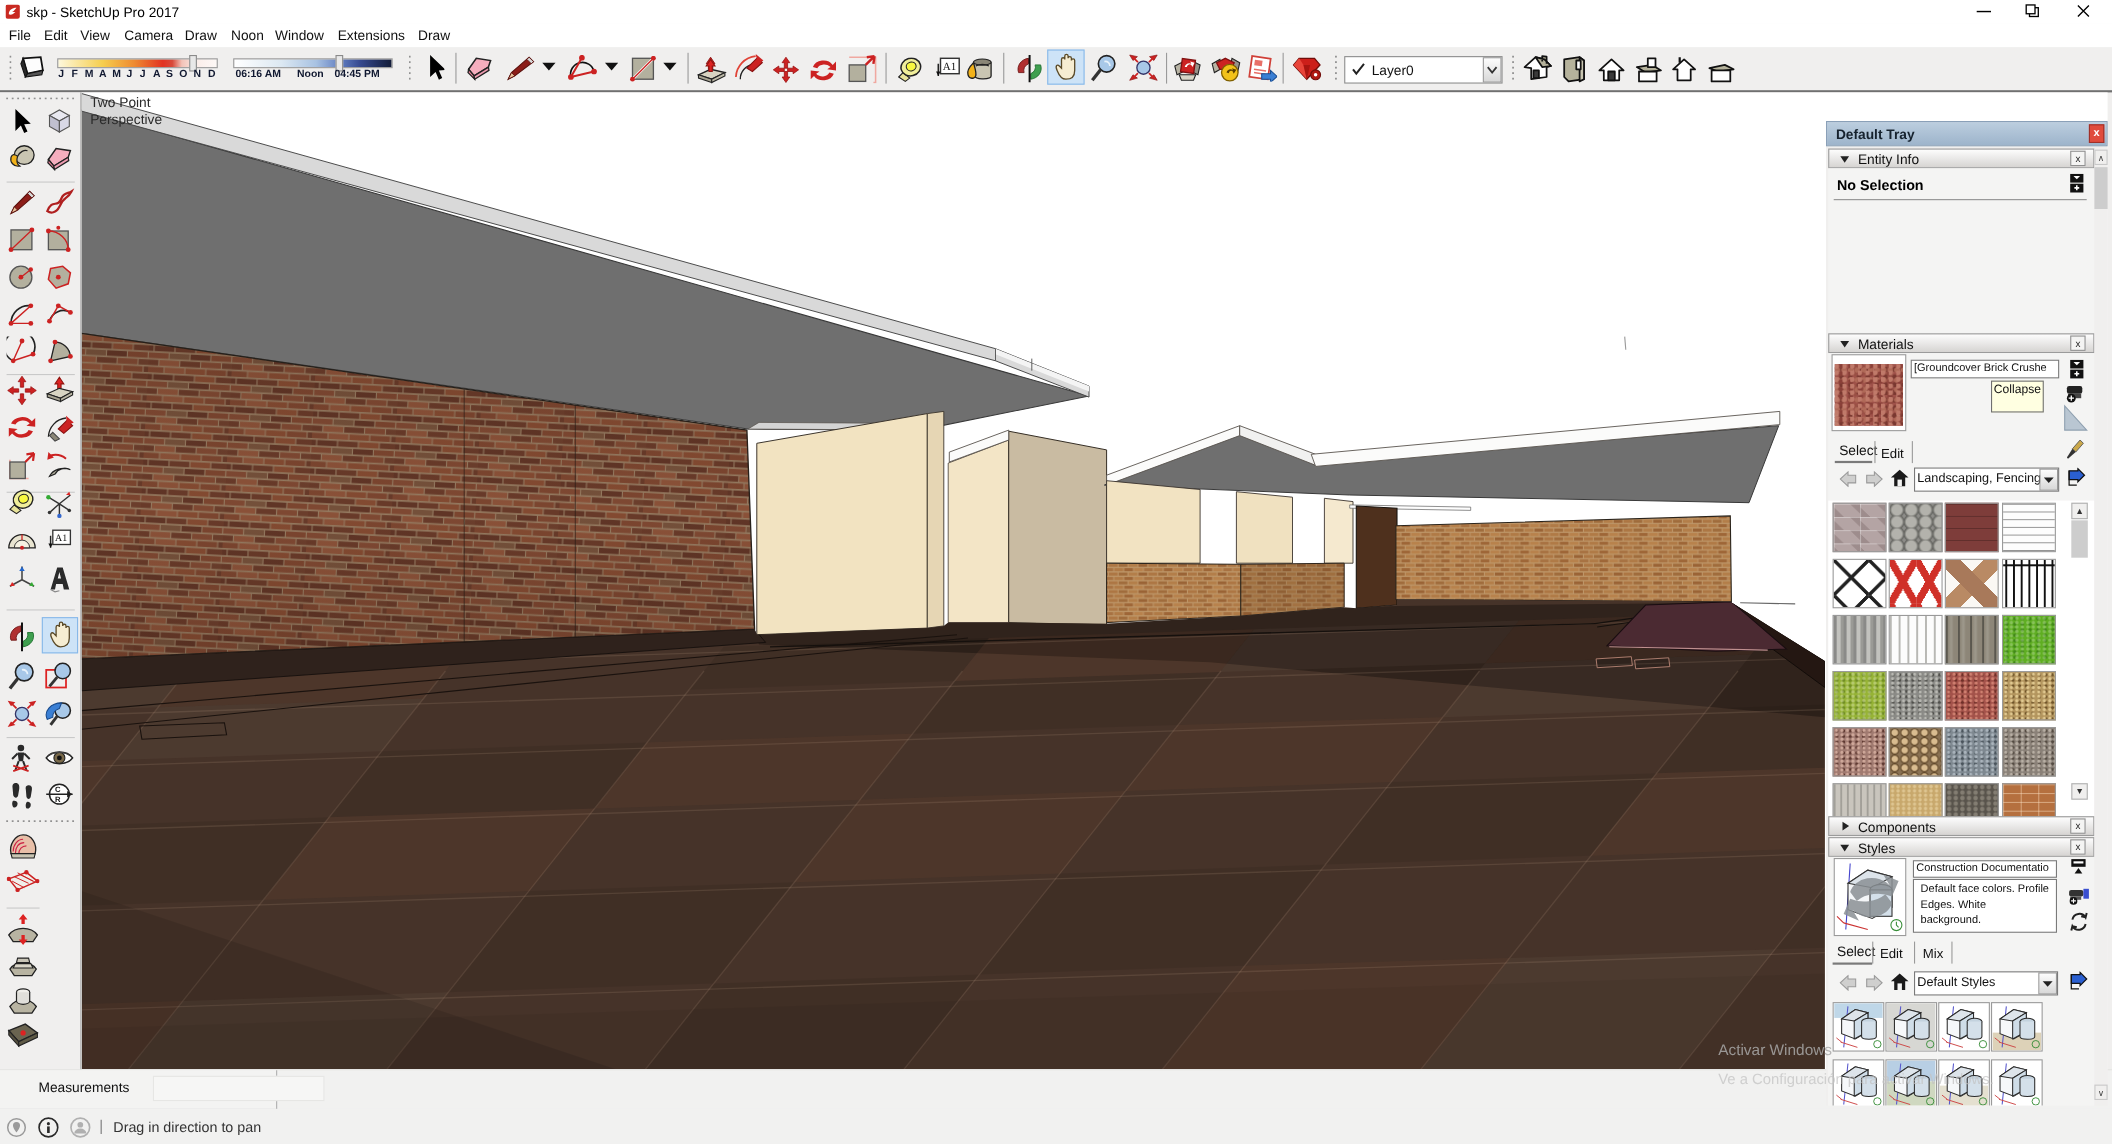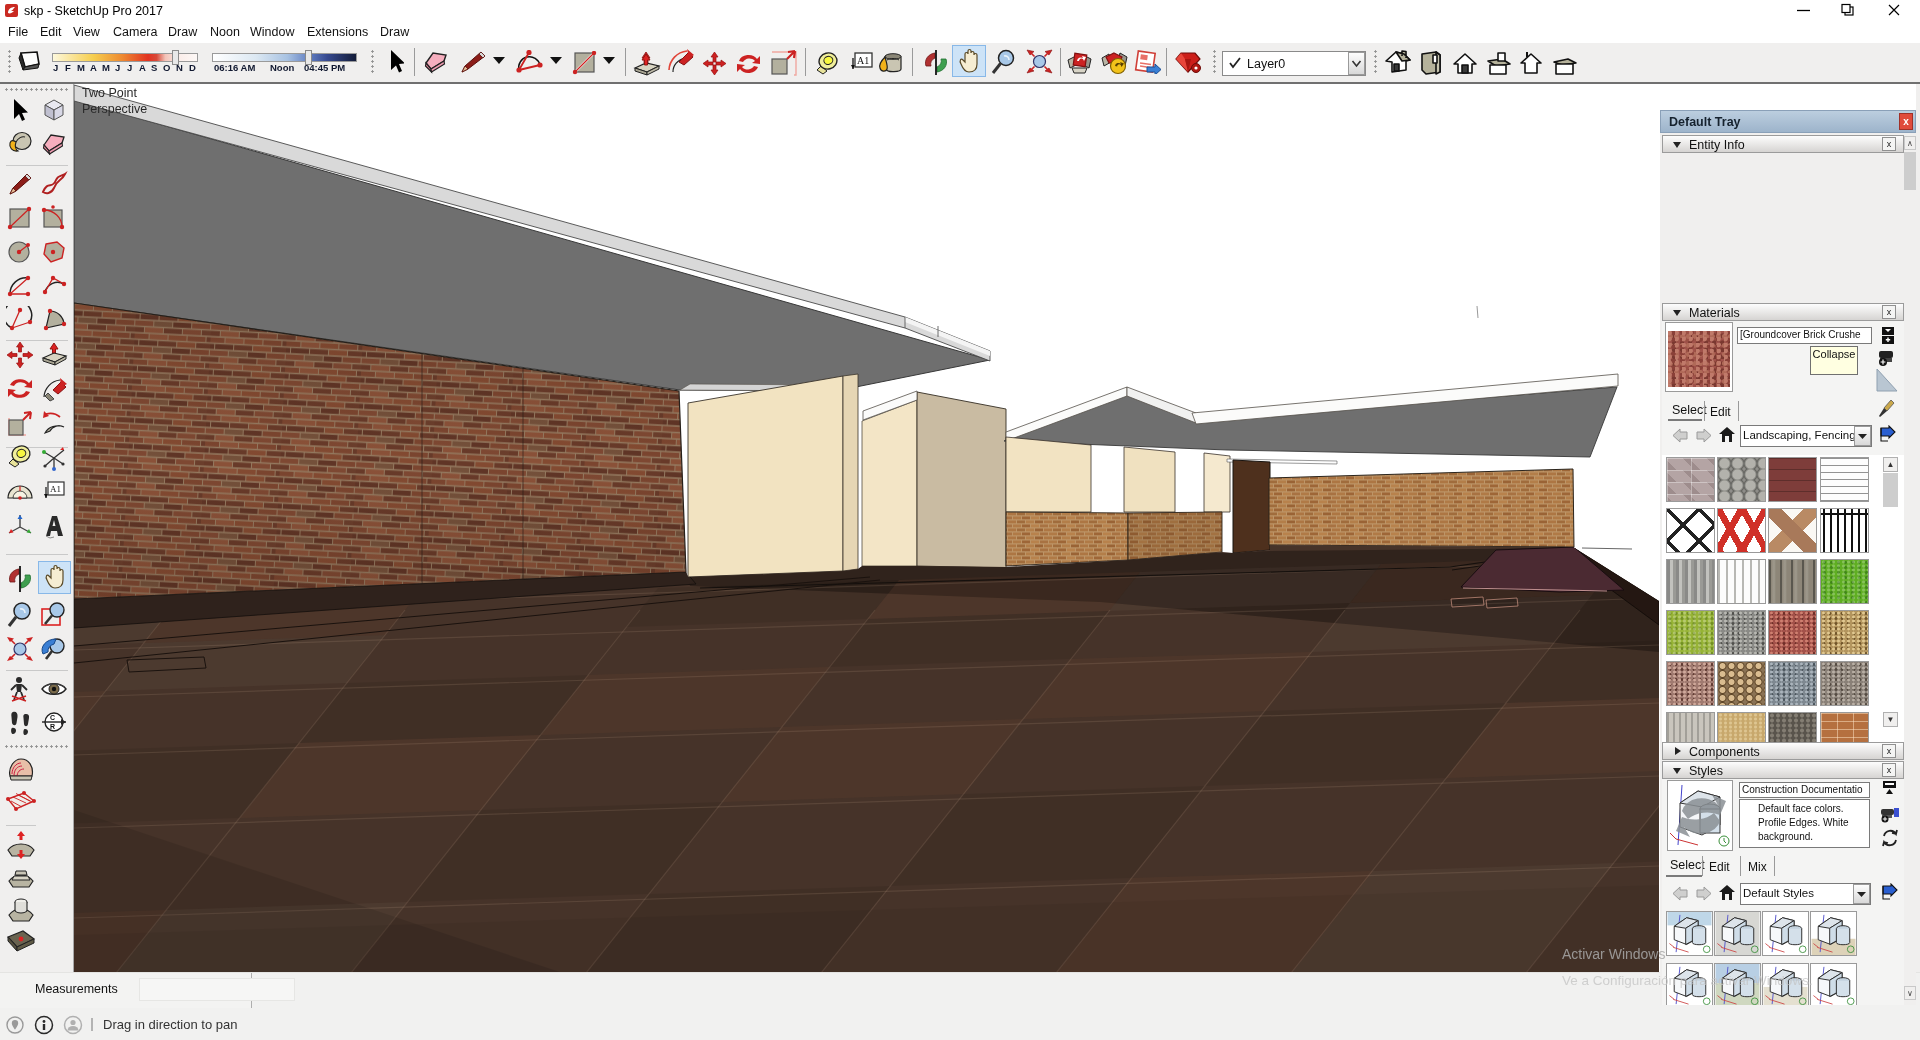--- a/index.html
+++ b/index.html
@@ -736,20 +736,30 @@
 <div class="tray">
 <div class="traytitle">
       <b>Default Tray</b>
     </div>
 <div class="redx">x</div>
 <div class="sechead" style="top:25px">
       <span class="tri"></span>
       <span class="lbl">Entity Info</span>
     </div>
 <div class="xbtn" style="left:222px;top:27px">x</div>
+<div class="secbody" style="top:43px;height:150px">
+<b style="position:absolute;left:8px;top:8px;font-size:13px">No Selection</b>
+<svg class="abs" style="left:219px;top:5px" width="14" height="18" viewBox="0 0 14 18">
+        <rect x="1" y="0" width="12" height="8" fill="#111"></rect>
+        <path d="M4,2 L10,2 L7,5 Z" fill="#fff"></path>
+        <rect x="1" y="9" width="12" height="8" fill="#111"></rect>
+        <path d="M7,10.5 L7,15 M4.8,12.8 L9.2,12.8" stroke="#fff" stroke-width="1.4"></path>
+      </svg>
+<div style="position:absolute;left:5px;top:28px;width:230px;height:1px;background:#8f8f8f"></div>
+</div>
 <div class="sechead" style="top:193px">
       <span class="tri"></span>
       <span class="lbl">Materials</span>
     </div>
 <div class="xbtn" style="left:222px;top:195px">x</div>
 <div class="secbody" style="top:211px;height:134px">
 <div style="position:absolute;left:3px;top:1px;width:68px;height:70px;background:#fff;border:1px solid #9a9a9a"></div>
 <div style="position:absolute;left:6px;top:10px;width:62px;height:56px;background:#a0524a;background-image:radial-gradient(circle at 20% 30%,#c07a6a 0 2px,transparent 3px),radial-gradient(circle at 60% 20%,#8a4038 0 2px,transparent 3px),radial-gradient(circle at 40% 60%,#b06a58 0 2px,transparent 3px),radial-gradient(circle at 80% 70%,#7a3830 0 2px,transparent 3px),radial-gradient(circle at 15% 80%,#c08070 0 2px,transparent 3px),radial-gradient(circle at 90% 40%,#9a5044 0 2px,transparent 3px);background-size:7px 6px,9px 7px,6px 9px,8px 7px,7px 8px,10px 6px"></div>
 <div class="field" style="left:75px;top:6px;width:135px;height:17px;padding:1px 2px">[Groundcover Brick Crushe</div>
 <div class="tooltip" style="left:148px;top:25px;width:48px;height:29px;line-height:14px">Collapse</div>
@@ -845,21 +855,21 @@
 <path d="M12,22 L30,10 L52,16 L34,26 Z" fill="#dde4ea" stroke="#333" stroke-width="1"></path>
 <ellipse cx="42" cy="28" rx="10" ry="5" fill="#c3d2de" stroke="#333" stroke-width="1"></ellipse>
 <rect x="32" y="28" width="20" height="24" fill="#d4e0ea" stroke="#333" stroke-width="1"></rect>
 <path d="M8,58 L30,64 M8,58 L2,52" stroke="#cc3333" stroke-width="1"></path>
 <path d="M14,30 A20,16 0 0 1 50,24 L44,14 L58,20 L52,34 A26,20 0 0 0 20,38 Z" fill="#8a8f94" opacity="0.85"></path>
 <path d="M52,40 A20,16 0 0 1 16,46 L22,56 L8,50 L14,36 A26,20 0 0 0 46,32 Z" fill="#8a8f94" opacity="0.85"></path>
 <circle cx="56" cy="60" r="5" fill="none" stroke="#3a8f3a" stroke-width="1"></circle>
         <path d="M56,57 L56,60 L58,62" stroke="#3a8f3a" stroke-width="1" fill="none"></path>
 </svg>
 <div class="field" style="left:77px;top:3px;width:131px;height:16px;padding:1px 2px">Construction Documentatio</div>
-<div class="field" style="left:77px;top:20px;width:131px;height:49px;padding:2px 18px;white-space:normal;line-height:14px">Default face colors. Profile Edges. White background.</div>
+<div class="field" style="left:77px;top:20px;width:131px;height:49px;padding:2px 6px;white-space:normal;line-height:14px">Default face colors. Profile Edges. White background.</div>
 <svg class="abs" style="left:220px;top:1px" width="15" height="17" viewBox="0 0 15 17">
         <rect x="1" y="1" width="13" height="7" fill="#111"></rect>
         <rect x="3" y="3" width="9" height="2" fill="#fff"></rect>
         <path d="M7.5,9 L11,14 L4,14 Z" fill="#111"></path>
       </svg>
 <svg class="abs" style="left:218px;top:27px" width="20" height="18" viewBox="0 0 20 18">
         <rect x="1" y="3" width="13" height="6" rx="2" fill="#333"></rect>
         <rect x="2" y="9" width="10" height="3" fill="#555"></rect>
         <circle cx="5" cy="13" r="3.5" fill="#111"></circle>
         <path d="M5,10.8 L5,15.2 M2.8,13 L7.2,13" stroke="#fff" stroke-width="1"></path>

